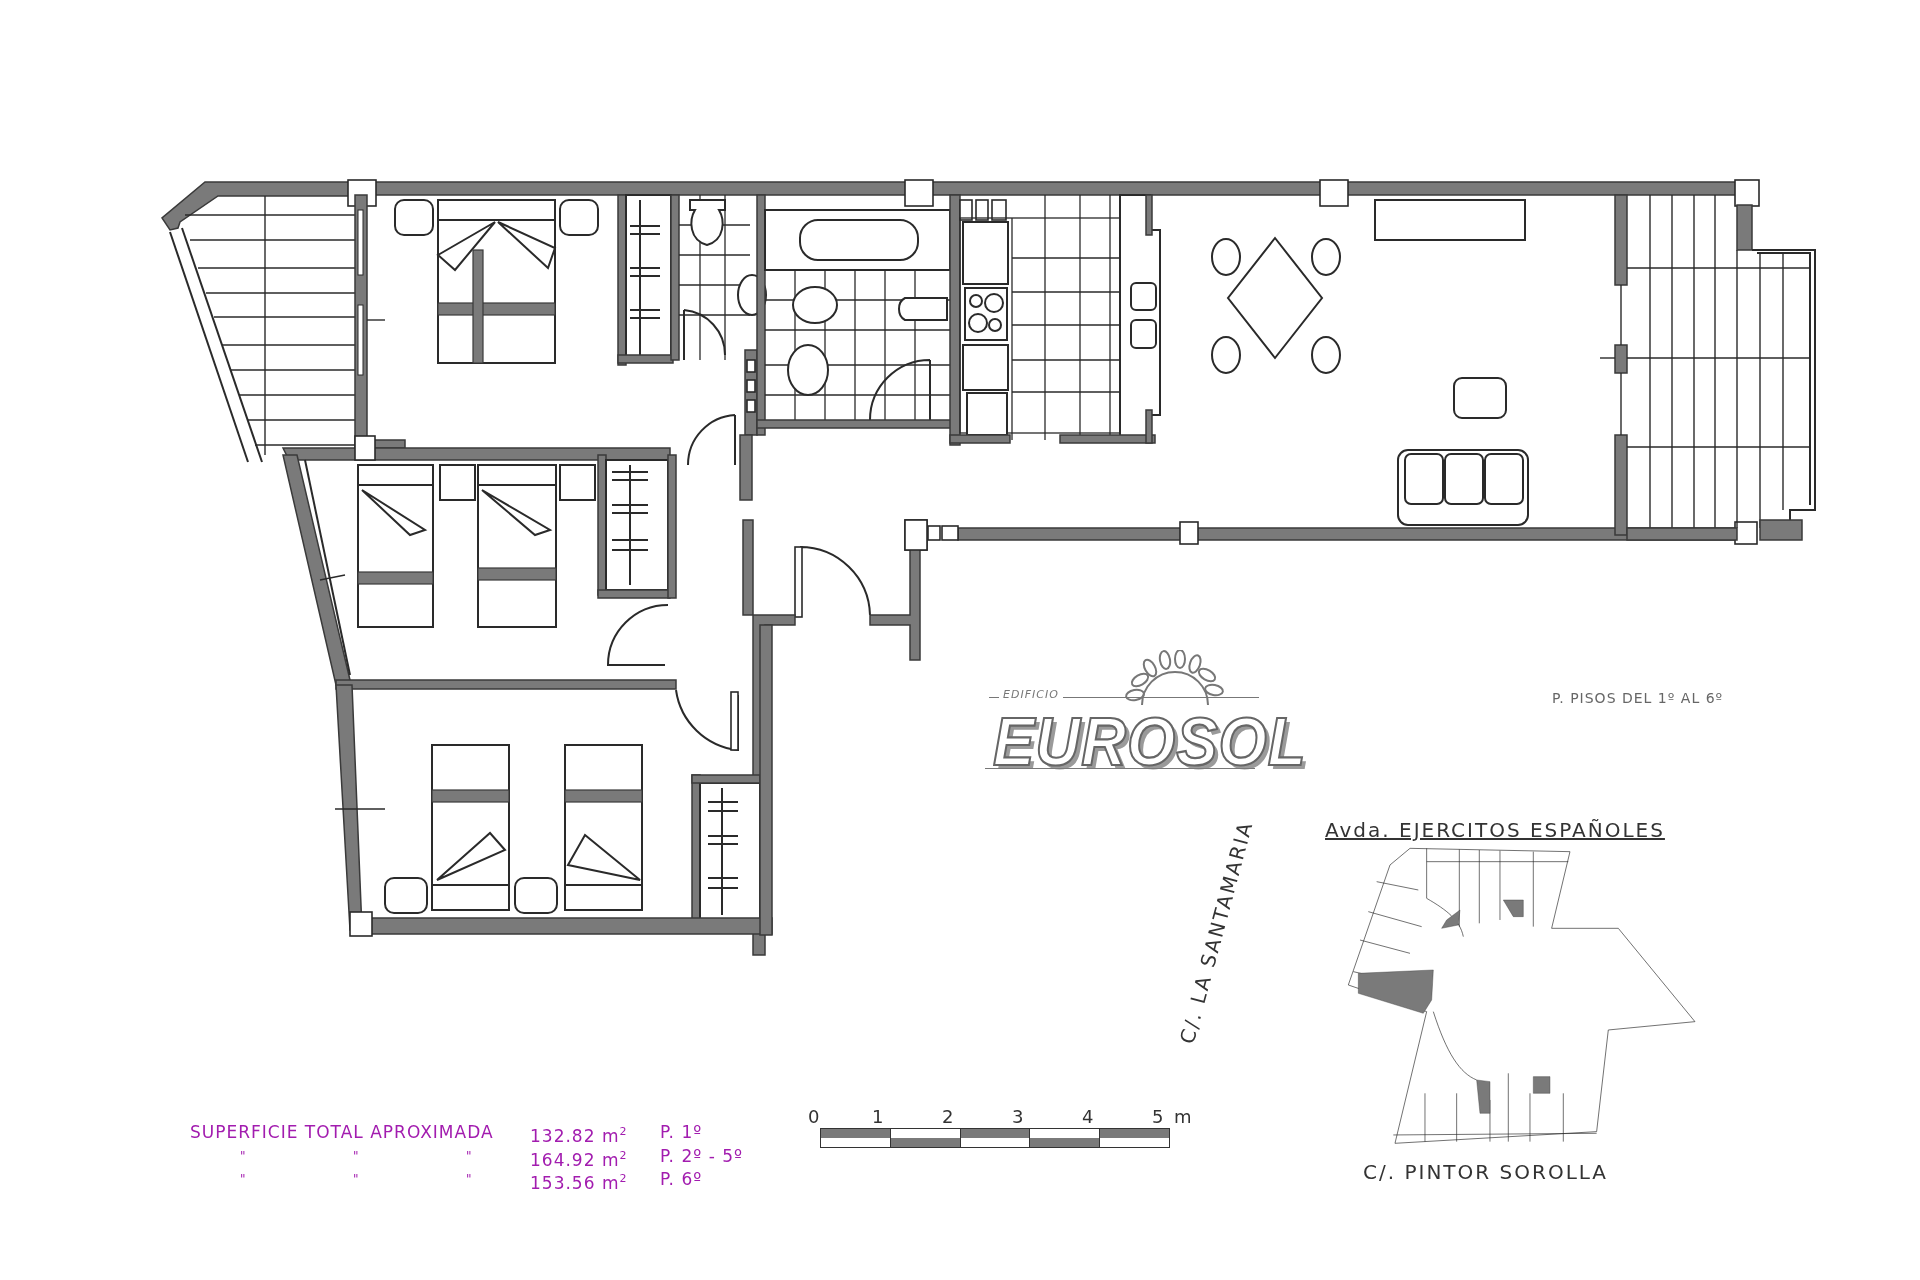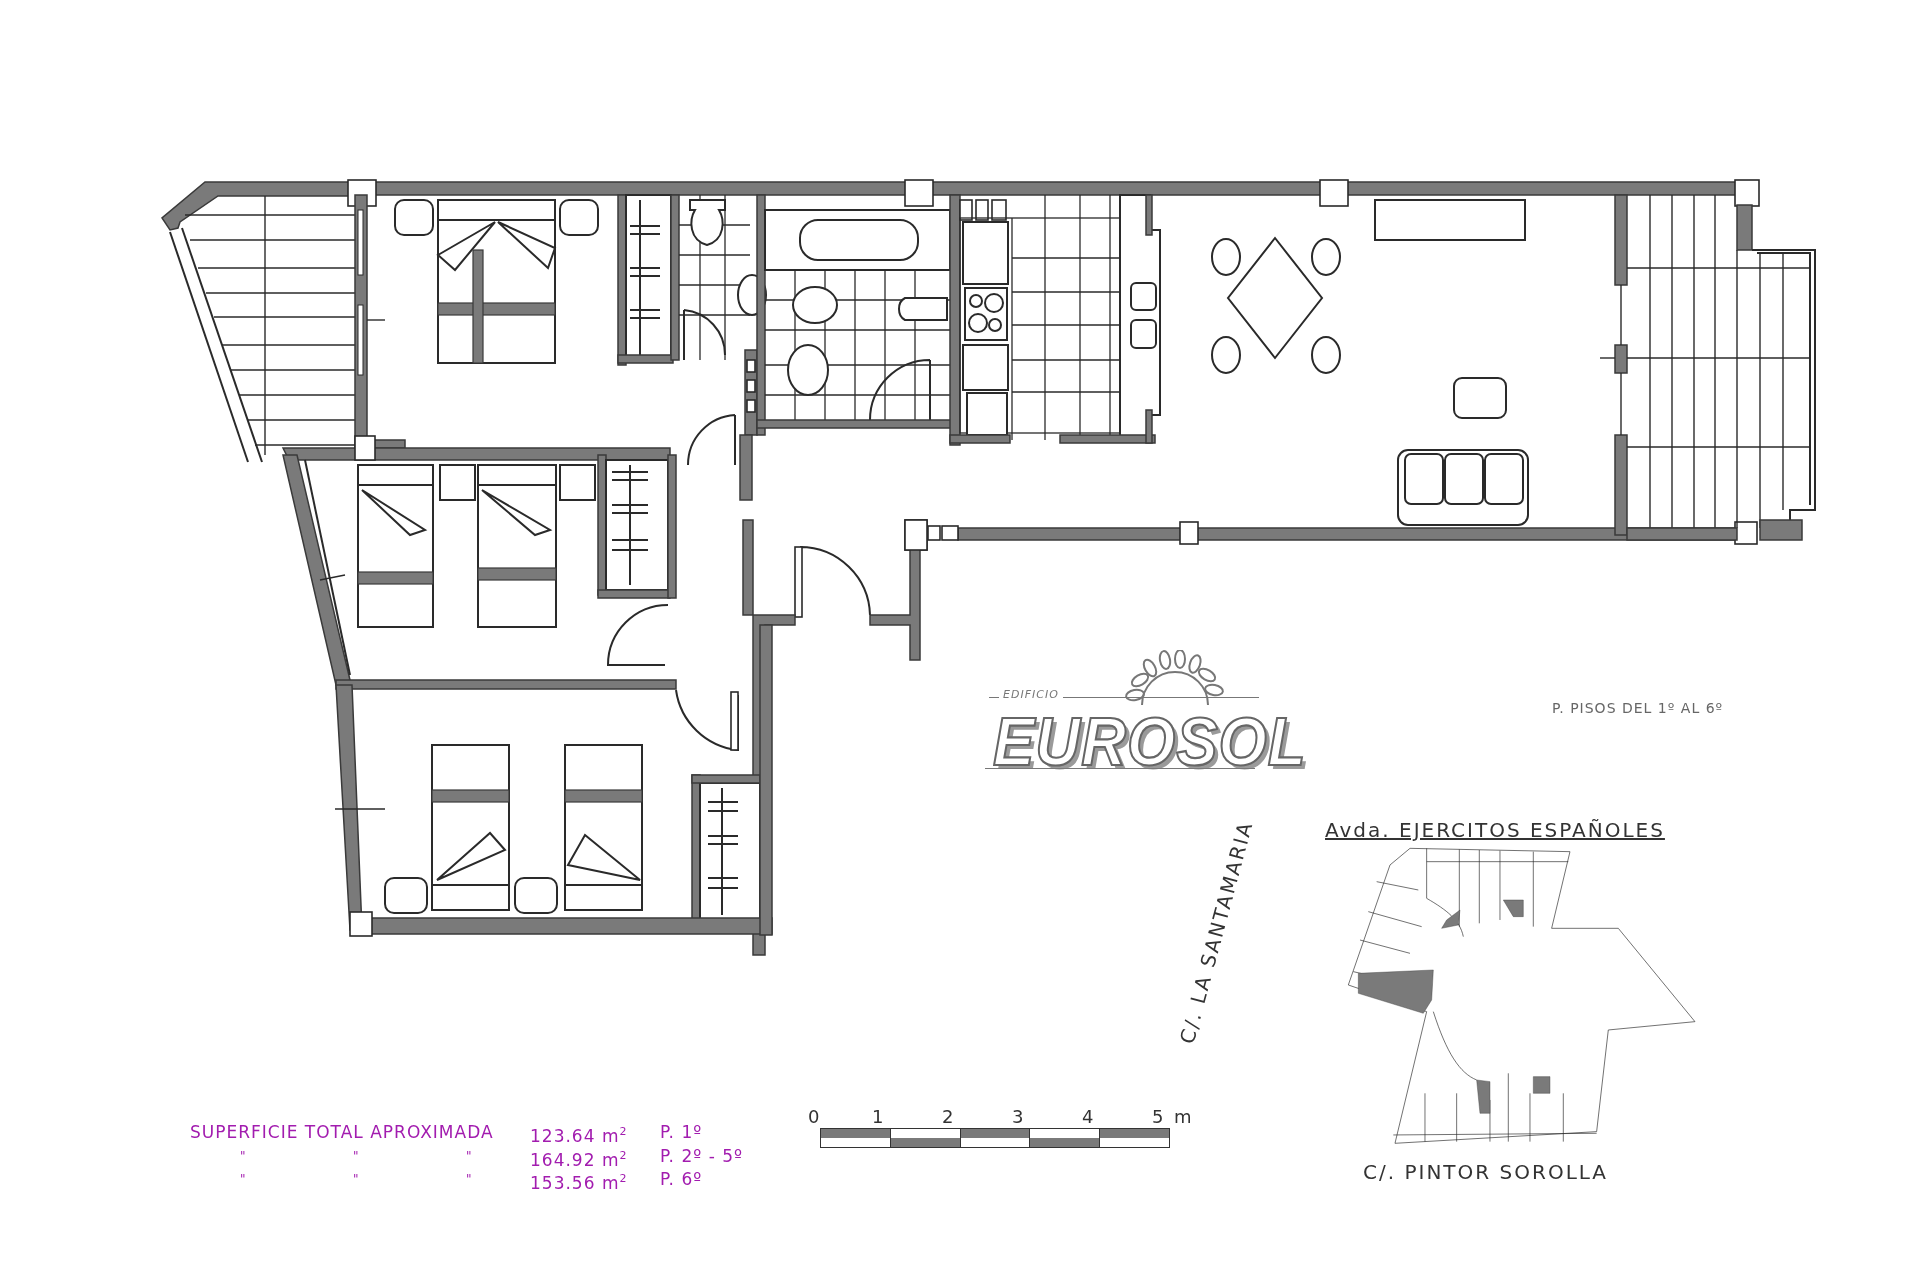--- a/index.html
+++ b/index.html
@@ -11,21 +11,21 @@
   .thin { fill:none; stroke:#2a2a2a; stroke-width:1.4; }
   .furn { fill:#fff; stroke:#2a2a2a; stroke-width:2; }
   .tile { fill:none; stroke:#2a2a2a; stroke-width:1.3; }
   .gray { fill:#7a7a7a; stroke:#3a3a3a; stroke-width:1.2; }
   .wbox { fill:#fff; stroke:#2a2a2a; stroke-width:1.6; }
   .title-block { position:absolute; left:1548px; top:682px; }
   .tipo { font-family:"DejaVu Serif", serif; font-weight:bold; font-size:40px;
           color:#8a8a8a; letter-spacing:4px; }
   .tipo .esc { font-family:"DejaVu Sans", sans-serif; font-weight:normal; font-size:13px;
                color:#555; letter-spacing:1px; margin-left:6px; }
-  .pisos { font-size:14px; color:#666; letter-spacing:1px; margin-top:18px; margin-left:4px; }
+  .pisos { font-size:14px; color:#666; letter-spacing:1px; margin-top:8px; margin-left:4px; }
   .logo { position:absolute; left:985px; top:650px; width:275px; height:115px; }
   .logo-edificio { position:absolute; left:14px; top:38px; font-style:italic; font-size:11px; color:#777;
                    letter-spacing:1px; }
   .logo-main { position:absolute; left:8px; top:52px; font-family:"Liberation Sans", sans-serif;
                font-style:italic; font-weight:bold; font-size:62px; color:#fff;
                -webkit-text-stroke:2px #666; letter-spacing:1px;
                text-shadow:4px 4px 0 #9a9a9a; transform:scaleY(1.1); transform-origin:top left; }
   .area { position:absolute; left:190px; top:1122px; font-size:17px; color:#a21caf; line-height:20px;
           letter-spacing:1px; }
   .area .row { display:flex; white-space:nowrap; }
@@ -394,21 +394,21 @@
   <div class="pisos">P. PISOS DEL 1º AL 6º</div>
 </div>
 
 <div class="street" style="left:1325px;top:818px;text-decoration:underline;">Avda. EJERCITOS ESPAÑOLES</div>
 <div class="street" style="left:1363px;top:1160px;">C/. PINTOR SOROLLA</div>
 <div class="street" style="left:1175px;top:1040px;transform:rotate(-75deg);transform-origin:left top;">C/. LA SANTAMARIA</div>
 
 <div class="area">
   <div class="row">
     <span class="lbl">SUPERFICIE TOTAL APROXIMADA</span>
-    <span class="val"><span>123.64</span>&nbsp;<span>m</span><sup>2</sup></span>
+    <span class="val"><span>132.82</span>&nbsp;<span>m</span><sup>2</sup></span>
     <span class="fl">P.  1º</span>
   </div>
   <div class="row">
     <span class="ditto">
         <span>"</span>
         <span>"</span>
         <span>"</span>
       </span>
     <span class="val"><span>164.92</span>&nbsp;<span>m</span><sup>2</sup></span>
     <span class="fl">P.  2º - 5º</span>

